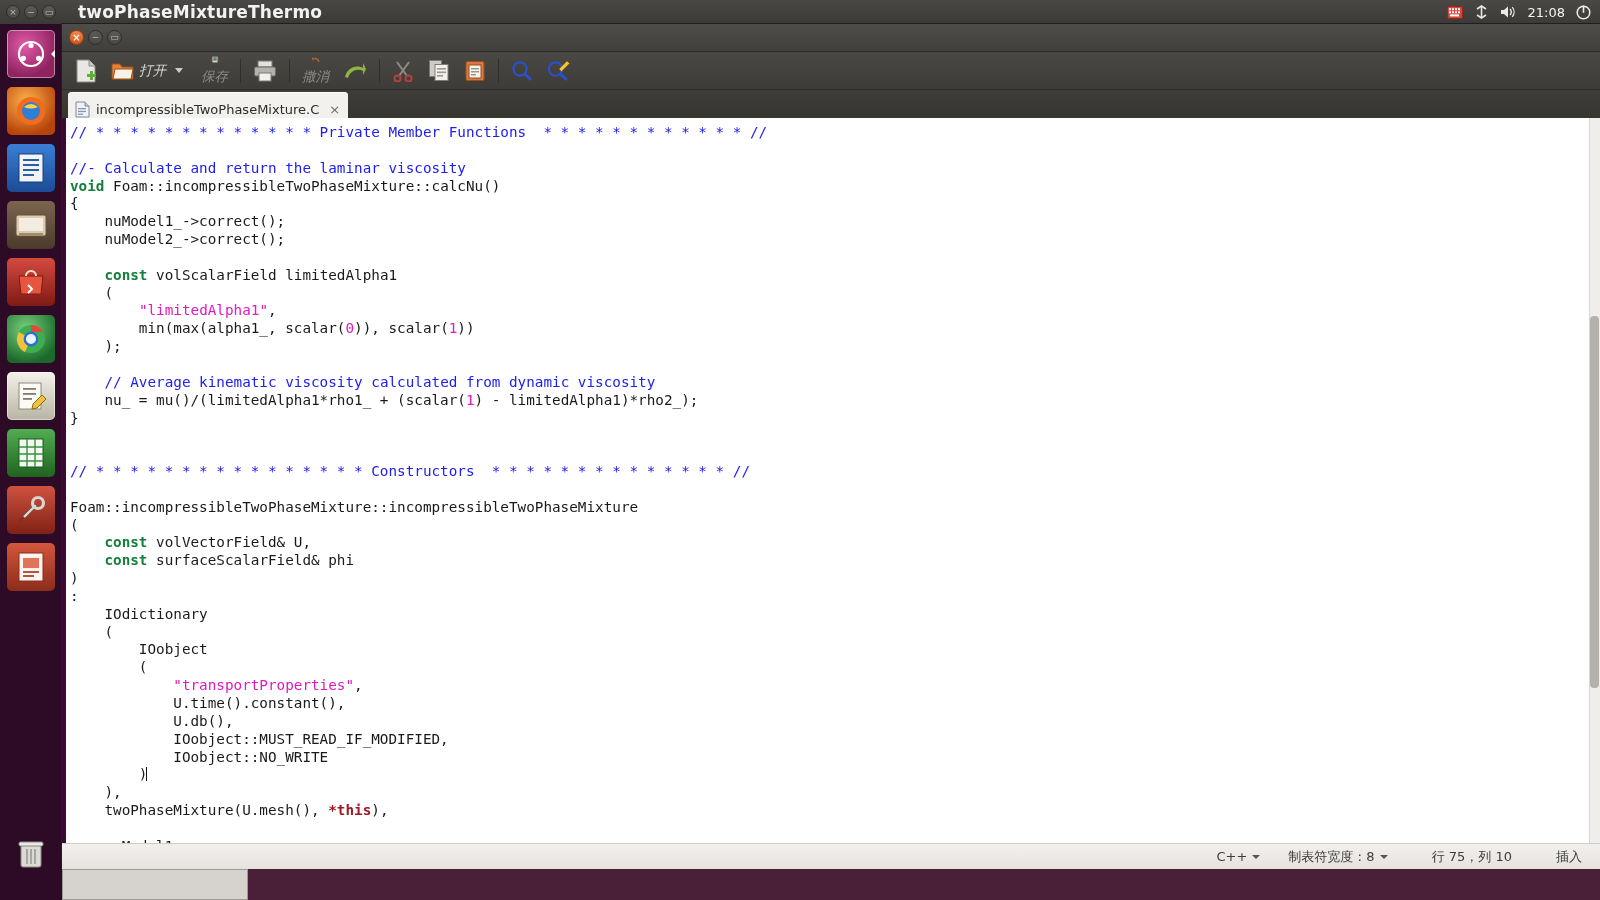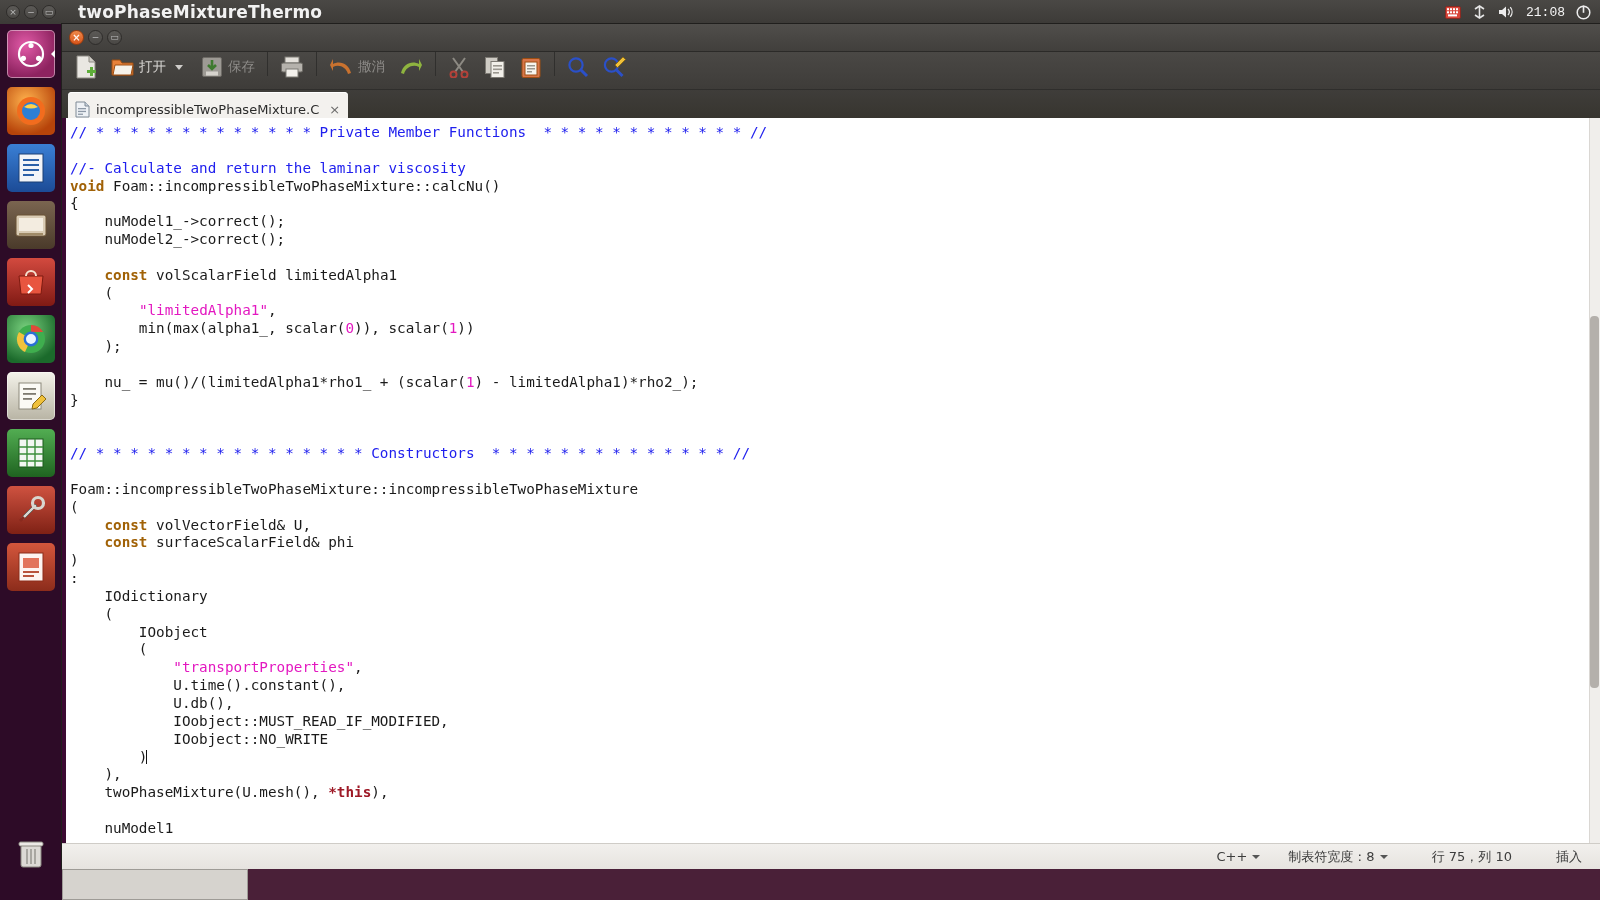--- a/index.html
+++ b/index.html
@@ -19,21 +19,21 @@
     color: #e8e8e8; font-size: 12.5px;
   }
   .wbtns { display: flex; align-items: center; gap: 4px; padding-left: 6px; }
   .wb { width: 14px; height: 14px; border-radius: 50%;
         background: linear-gradient(to bottom,#5c5a57,#4a4845);
         border: 1px solid #2e2c2a; position: relative;
         display: flex; align-items: center; justify-content: center;
         color: #bdbdbd; font-size: 9px; line-height: 1; }
   #panel-title { margin-left: 22px; font-weight: bold; color: #f2f2f2;
                  letter-spacing: .2px; font-size: 17px; }
-  #tray { margin-left: auto; display: flex; align-items: center; gap: 11px; padding-right: 9px; font-family: Liberation Mono, monospace; }
+  #tray { margin-left: auto; display: flex; align-items: center; gap: 11px; padding-right: 9px; }
   .tray-ico { display: flex; align-items: center; justify-content: center; height: 18px; }
   #clock { font-size: 13px; color: #f4f4f4; }
 
   
   #launcher {
     position: absolute; left: 0; top: 24px; width: 62px; height: 876px;
     background: rgba(45,12,38,0.92);
     display: flex; flex-direction: column; align-items: center;
     padding-top: 6px;
   }
@@ -60,26 +60,27 @@
   #gedit-titlebar .wb { width: 15px; height: 15px; }
   #gedit-titlebar .wb.close {
     background: linear-gradient(to bottom,#ef8a4b,#d8541a);
     border-color: #9e3c0c; color: #fff5ee; font-weight: bold; font-size: 10px;
   }
   #gedit-title { margin-left: 18px; font-weight: bold; font-size: 13.5px;
                  white-space: nowrap; overflow: hidden; }
 
   #toolbar {
     height: 38px; background: linear-gradient(to bottom,#4a4845 0%,#3e3c39 100%);
-    display: flex; align-items: flex-start; padding: 0 6px;
+    display: flex; align-items: center; padding: 0 6px;
     border-bottom: 1px solid #2f2e2c;
+    font-style: italic;
   }
   .tb-item { height: 30px; display: flex; align-items: center; gap: 5px;
              padding: 0 7px; border-radius: 3px; color: #d9d7d4; font-size: 13.5px; }
-  .tb-item.disabled { color: #8c8a87; }
+  .tb-item.disabled { color: #8c8a87; flex-direction: column; }
   .tb-sep { width: 1px; height: 24px; background: #595754;
             border-right: 1px solid #302f2d; margin: 0 5px; }
   .tb-caret { width: 0; height: 0; border-left: 4.5px solid transparent;
               border-right: 4.5px solid transparent; border-top: 5px solid #cfcdca;
               margin: 0 4px; }
 
   #tabstrip {
     height: 28px; background: linear-gradient(to bottom,#3f3d3a 0%,#37352f 100%);
     display: flex; align-items: flex-end; padding-left: 6px;
   }
@@ -94,21 +95,21 @@
 
   #editor-wrap { flex: 1; display: flex; background: #fff; position: relative; overflow: hidden; }
   #gutter { width: 4px; background: #3b0a32; }
   #code {
     flex: 1; position: relative; overflow: hidden;
     font-family: "DejaVu Sans Mono", monospace;
     font-size: 14.3px; line-height: 17.85px;
     padding: 6px 0 0 4px; white-space: pre; color: #1a1a1a;
   }
   #code .cm { color: #2020ee; }
-  #code .kw { color: #a16207; font-weight: bold; }
+  #code .kw { color: #15803d; font-weight: bold; }
   #code .kw2 { color: #9e1a27; font-weight: bold; }
   #code .st { color: #e318c0; }
   #code .nu { color: #e318c0; }
   #caret { display:inline-block; width:1px; height:14px; background:#111;
            vertical-align:-2px; margin:0 -1px; }
 
   #vscroll { position: absolute; right: 0; top: 0; width: 11px; height: 100%;
              background: #f0eeeb; border-left: 1px solid #dad7d3; }
   #vthumb { position: absolute; right: 1px; top: 198px; width: 9px; height: 372px;
             background: #b4b0ab; border-radius: 4px; }
@@ -446,20 +447,21 @@
 {
     nuModel1_-&gt;correct();
     nuModel2_-&gt;correct();
 
     <span class="kw">const</span> volScalarField limitedAlpha1
     (
         <span class="st">"limitedAlpha1"</span>,
         min(max(alpha1_, scalar(<span class="nu">0</span>)), scalar(<span class="nu">1</span>))
     );
 
+    <span class="cm">// Average kinematic viscosity calculated from dynamic viscosity</span>
     nu_ = mu()/(limitedAlpha1*rho1_ + (scalar(<span class="nu">1</span>) - limitedAlpha1)*rho2_);
 }
 
 
 <span class="cm">// * * * * * * * * * * * * * * * * Constructors  * * * * * * * * * * * * * * //</span>
 
 Foam::incompressibleTwoPhaseMixture::incompressibleTwoPhaseMixture
 (
     <span class="kw">const</span> volVectorField&amp; U,
     <span class="kw">const</span> surfaceScalarField&amp; phi

